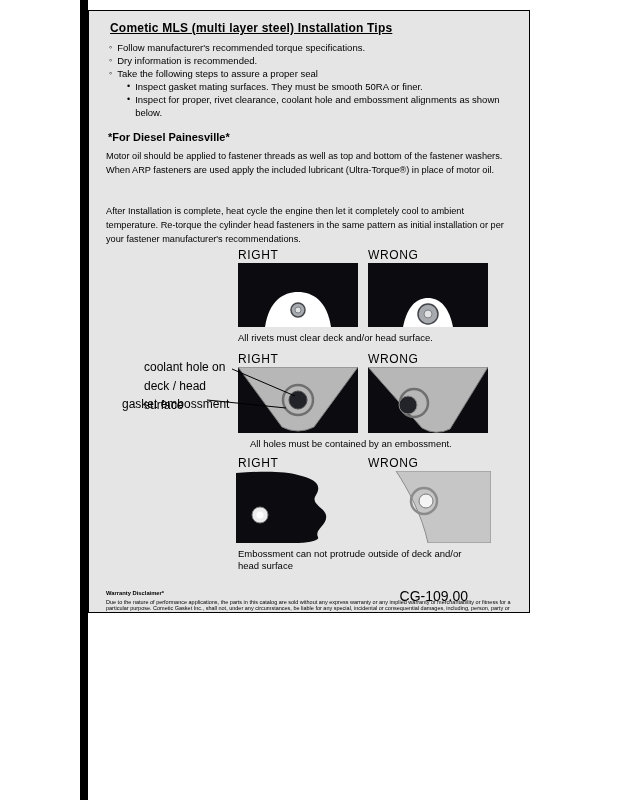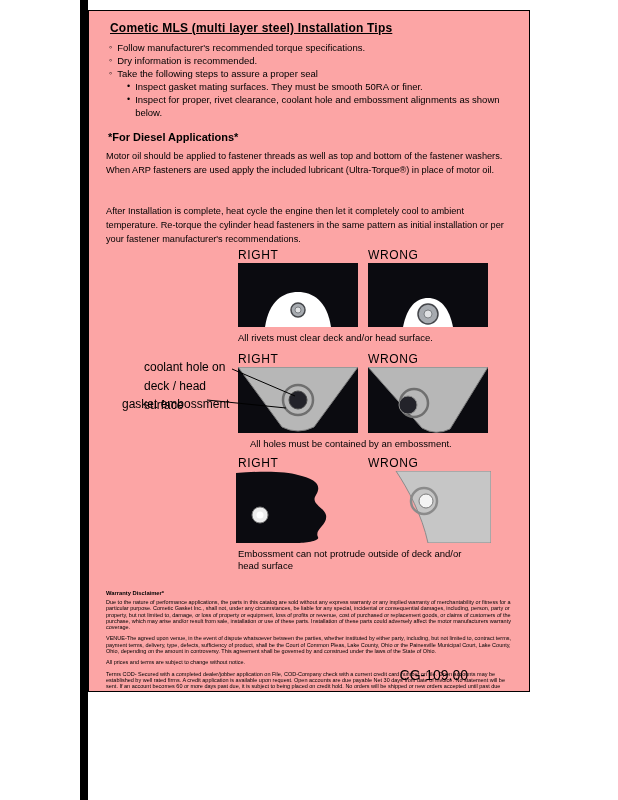--- a/index.html
+++ b/index.html
@@ -1,21 +1,21 @@
 <!DOCTYPE html>
 <html><head>
 <meta charset="utf-8">
 <style>
   *{box-sizing:border-box;margin:0;padding:0}
   html,body{overflow:hidden}
   body{width:618px;height:800px;background:#fff;color:#000;
        font-family:"Liberation Sans",sans-serif;position:relative}
   .edge-bar{position:absolute;left:80px;top:0;width:8px;height:800px;background:#000}
-  .frame{position:absolute;left:88px;top:10px;width:442px;height:682px;
-         border:1px solid #000;background:#fca5a5;overflow:hidden}
+  .frame{position:absolute;left:88px;top:10px;width:442px;height:603px;
+         border:1px solid #000;background:#e5e5e5;overflow:hidden}
   .content{position:relative;height:100%;padding:6px 16px 0 17px}
   .title{font-size:12px;font-weight:bold;text-decoration:underline;margin:4px 0 6px 4px;letter-spacing:.2px}
   .bullet{display:flex;font-size:9.5px;line-height:13px;margin-left:3px}
   .bullet::before{content:"◦";margin-right:5px;font-size:9px;line-height:13px}
   .sub-bullet{margin-left:21px}
   .sub-bullet::before{content:"•";font-size:9px}
   .diesel-heading{font-size:11px;font-weight:bold;margin:12px 0 0 2px}
   .para{font-size:9.2px;line-height:14px;margin-top:6px;width:410px}
   .para.mt8{margin-top:27px}
   
@@ -52,21 +52,21 @@
     <div class="bullet">
       <span>Take the following steps to assure a proper seal</span>
     </div>
     <div class="bullet sub-bullet">
       <span>Inspect gasket mating surfaces.  They must be smooth 50RA or finer.</span>
     </div>
     <div class="bullet sub-bullet">
       <span>Inspect for proper, rivet clearance, coolant hole and embossment alignments as shown below.</span>
     </div>
 
-    <div class="diesel-heading">*For Diesel Applications*</div>
+    <div class="diesel-heading">*For Diesel Painesville*</div>
     <div class="para">Motor oil should be applied to fastener threads as well as top and bottom of the fastener washers. When ARP fasteners are used apply the included lubricant (Ultra-Torque®) in place of motor oil.</div>
     <div class="para mt8">After Installation is complete, heat cycle the engine then let it completely cool to ambient temperature. Re-torque the cylinder head fasteners in the same pattern as initial installation or per your fastener manufacturer's recommendations.</div>
 
     <div class="diagrams">
 
       <div class="dg-h" style="left:132px;top:0">RIGHT</div>
       <div class="dg-h" style="left:262px;top:0">WRONG</div>
 
       <div class="dbox" style="left:132px;top:15px">
         <svg width="120" height="64" viewBox="0 0 120 64">

